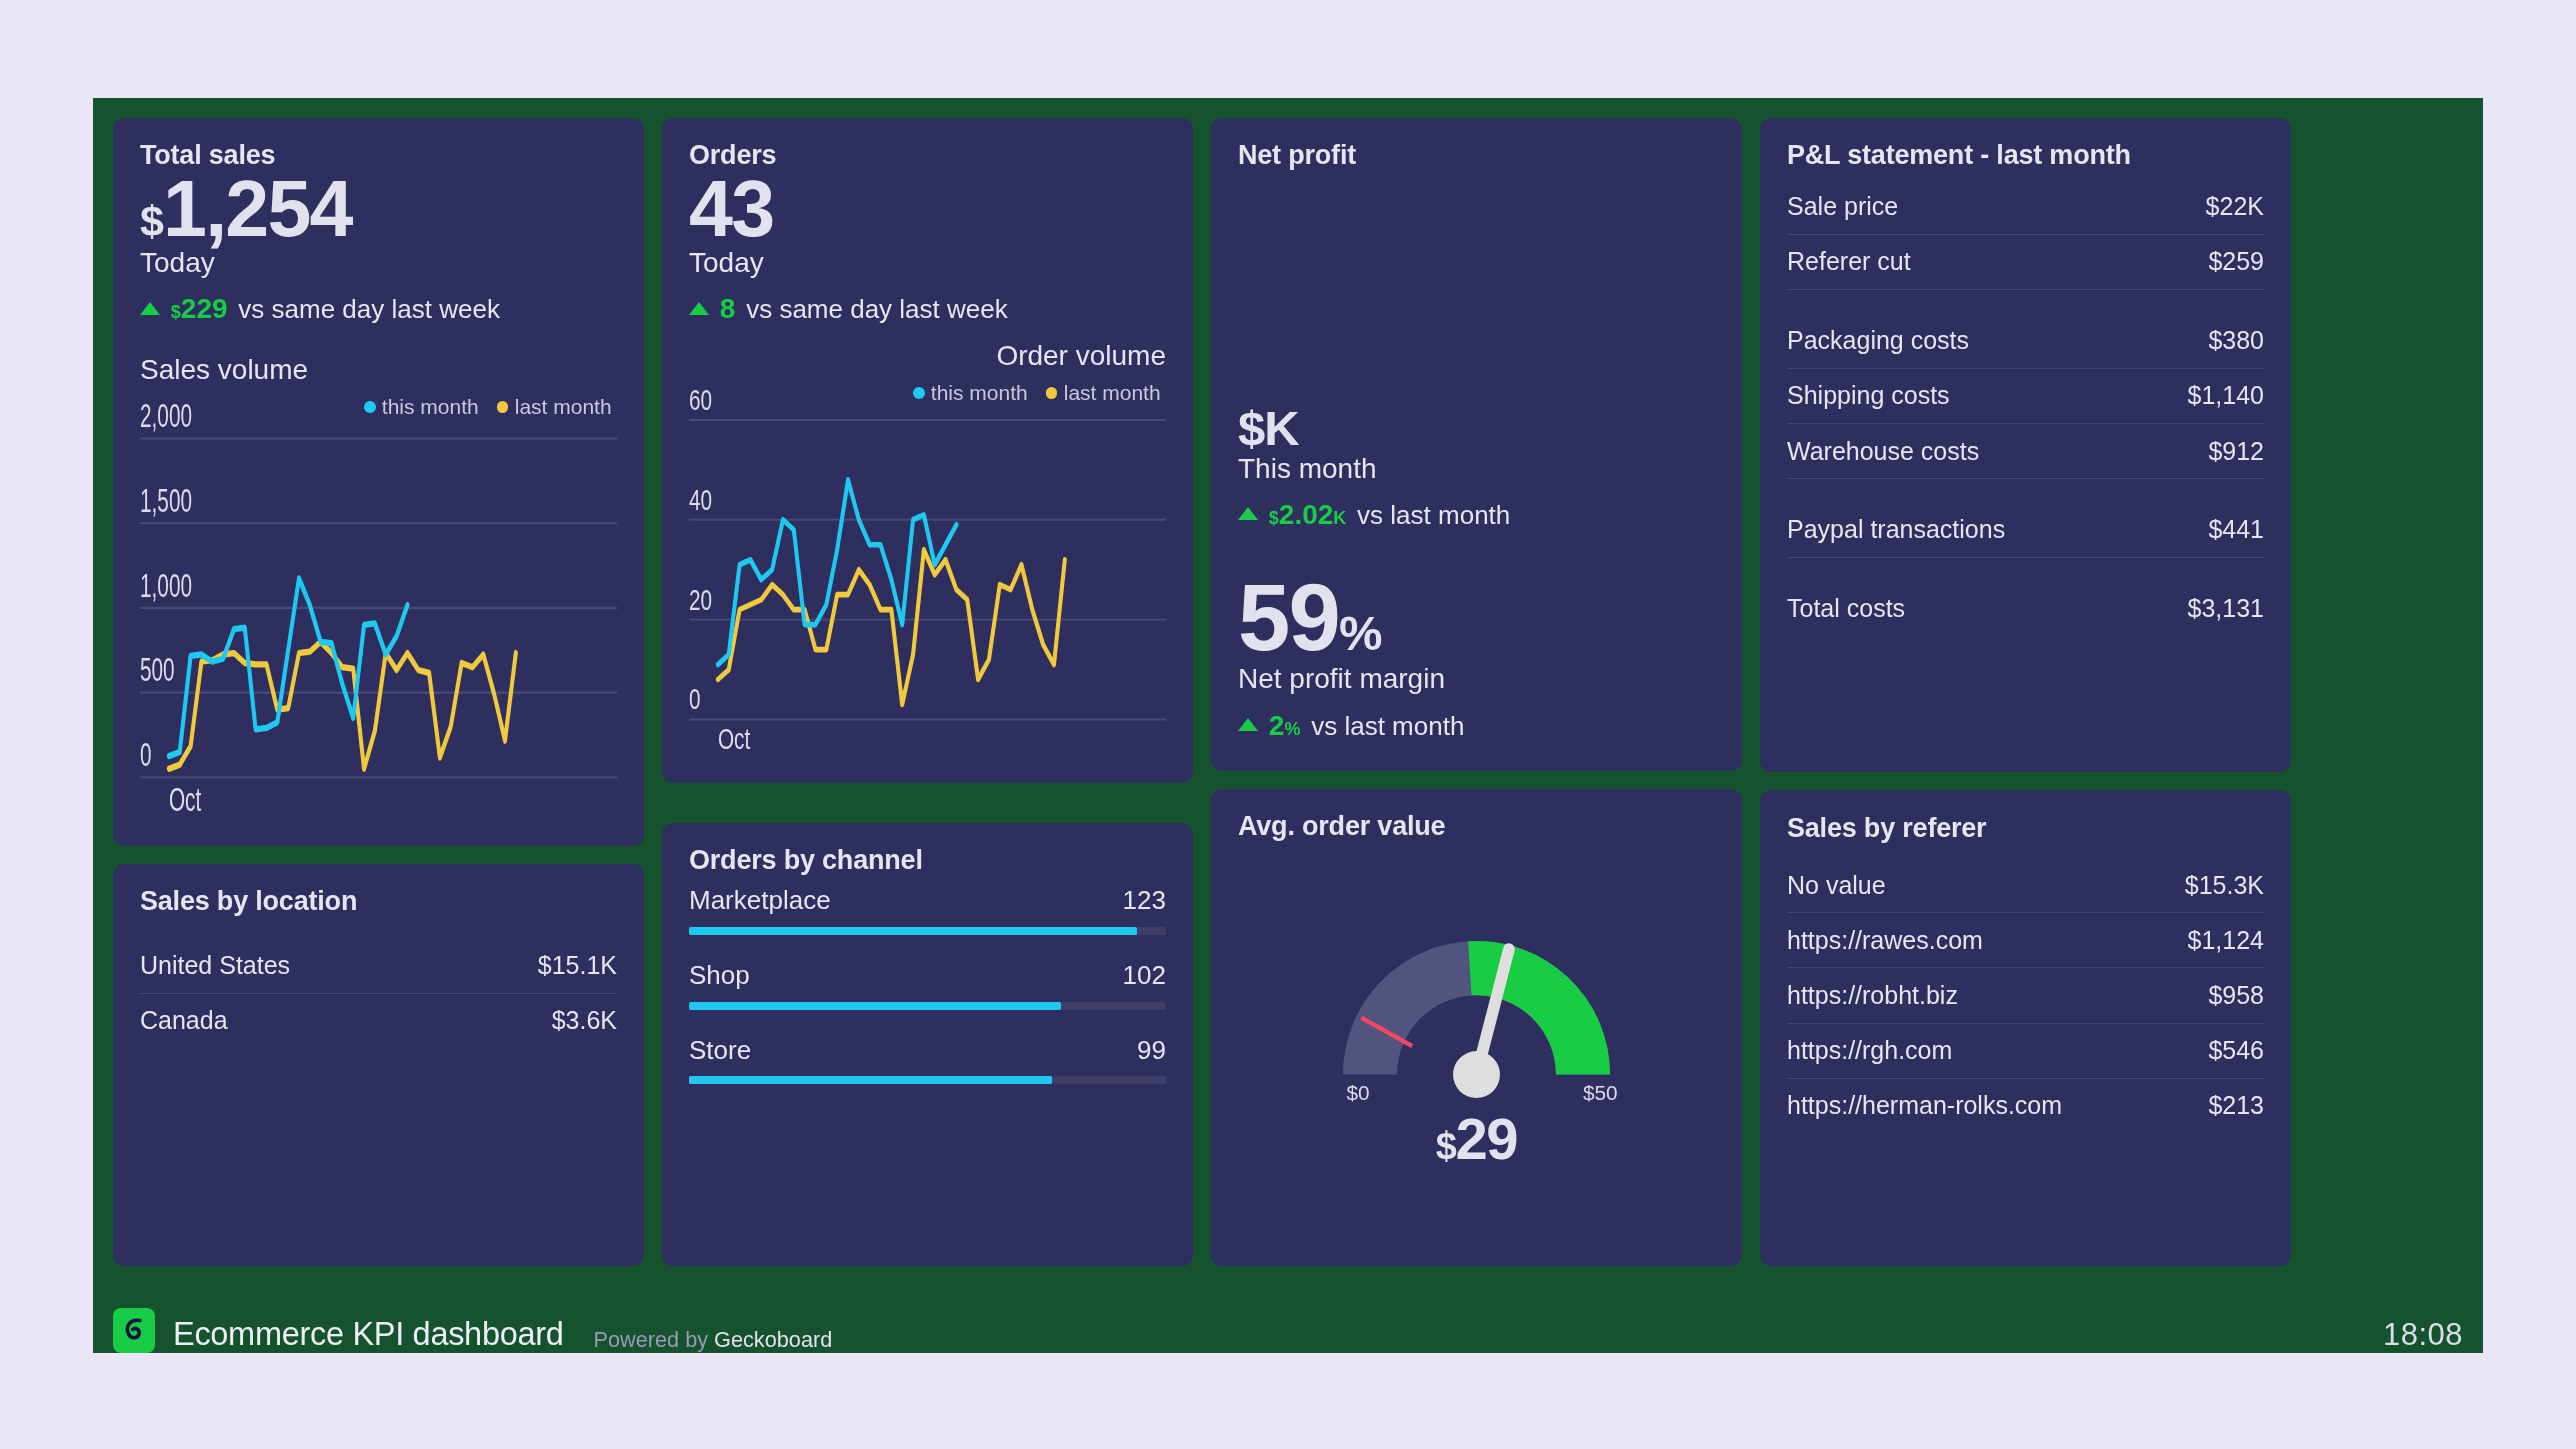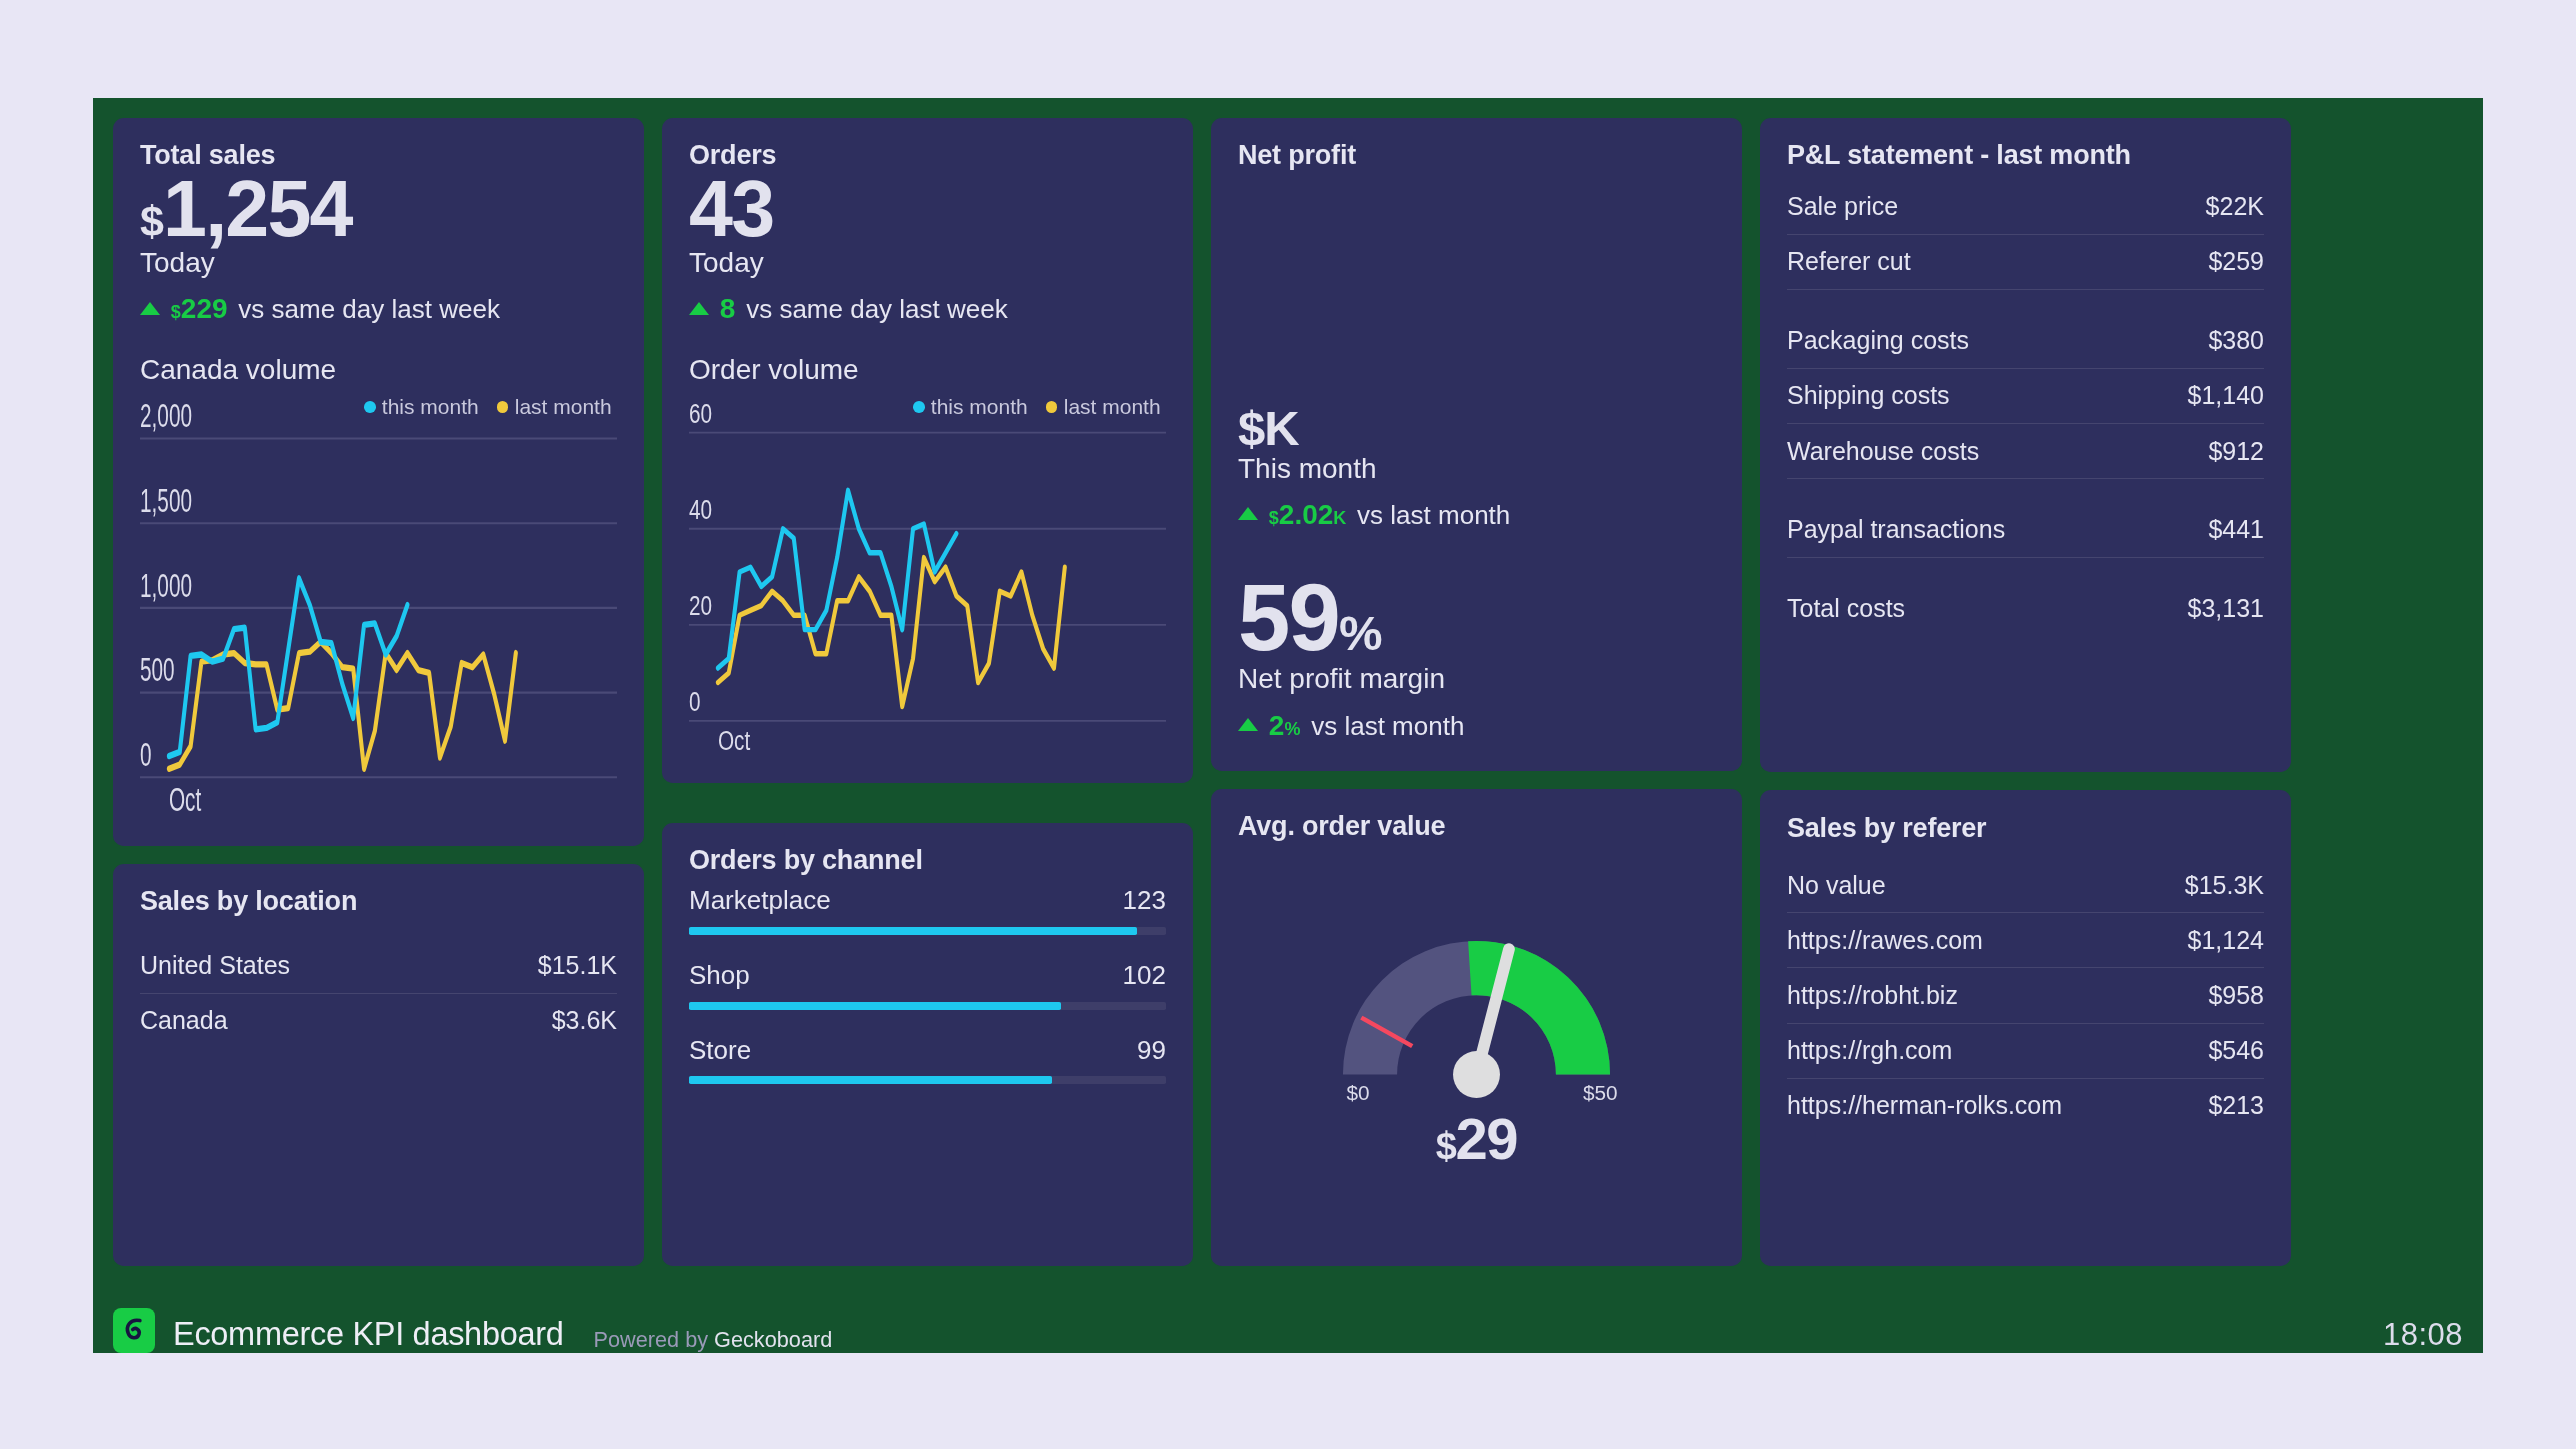--- a/index.html
+++ b/index.html
@@ -123,21 +123,21 @@
             <span class="sym">$</span>
               <span class="num">1,254</span>
           </div>
           <div class="kpi-label">Today</div>
           <div class="kpi-delta">
             <span class="tri"></span>
             <span class="delta-val"><span class="sfx">$</span><span>229</span></span>
             <span>vs same day last week</span>
           </div>
         </div>
-        <div class="chart-head" style="margin-top:29px;">Canada volume</div>
+        <div class="chart-head" style="margin-top:29px;">Sales volume</div>
         <div class="chart-wrap">
           <div class="legend">
             <i>
                 <span class="dot" style="background:#1ec8f0"></span>
                 <span>this month</span>
               </i>
             <i>
                 <span class="dot" style="background:#f0c93c"></span>
                 <span>last month</span>
               </i>
@@ -184,21 +184,21 @@
           <div class="kpi-value">
             <span class="num">43</span>
           </div>
           <div class="kpi-label">Today</div>
           <div class="kpi-delta">
             <span class="tri"></span>
             <span class="delta-val">8</span>
             <span>vs same day last week</span>
           </div>
         </div>
-        <div class="chart-head" style="margin-top:29px;">Order volume</div>
+        <div class="chart-head" style="margin-top:15px;text-align:right;">Order volume</div>
         <div class="chart-wrap">
           <div class="legend">
             <i>
                 <span class="dot" style="background:#1ec8f0"></span>
                 <span>this month</span>
               </i>
             <i>
                 <span class="dot" style="background:#f0c93c"></span>
                 <span>last month</span>
               </i>

